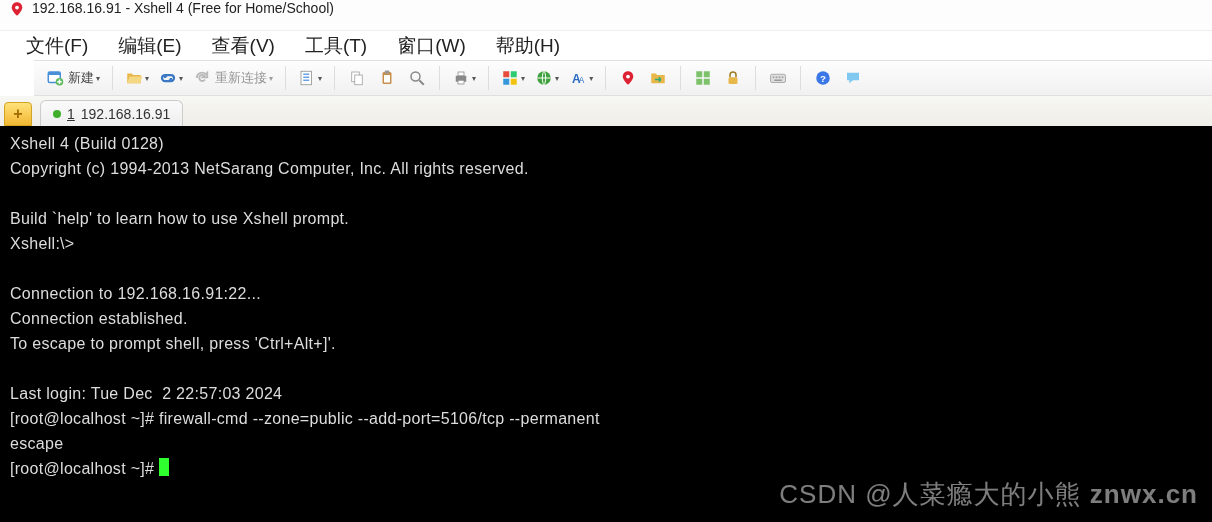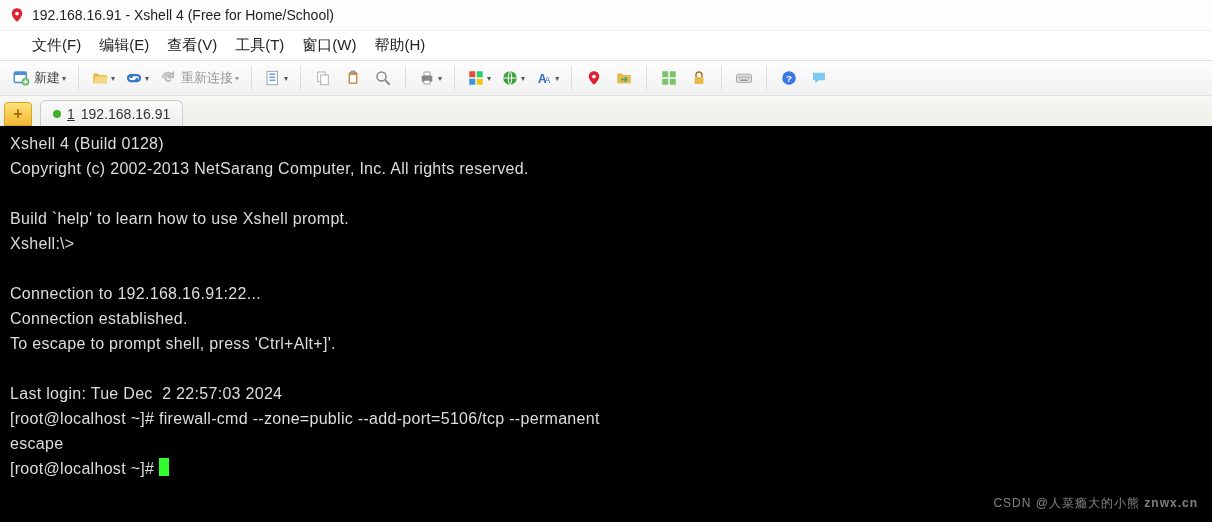--- a/index.html
+++ b/index.html
@@ -1,47 +1,47 @@
 <!DOCTYPE html>
 <html><head>
   <meta charset="utf-8">
   <style>
     * { margin: 0; padding: 0; box-sizing: border-box; font-family: "Microsoft YaHei", "SimSun", Arial, sans-serif; }
     body { width: 1212px; height: 522px; background: #fff; overflow: hidden; position: relative; }
 
     
-    .titlebar { height: 30px; display: flex; align-items: center; padding: 0 8px; font-size: 14px; color: #222; background:#fdfdfd; }
+    .titlebar { height: 30px; display: flex; align-items: flex-start; padding: 0 8px; font-size: 14px; color: #222; background:#fdfdfd; }
     .titlebar .appicon { width:18px; height:18px; margin-right:6px; display:inline-flex; align-items:center; justify-content:center;}
 
     
-    .menubar { height: 30px; display: flex; align-items: center; padding: 0 24px; gap: 2px; font-size: 15px; color: #222; border-top:1px solid #eee;}
+    .menubar { height: 30px; display: flex; align-items: center; padding: 0 18px; gap: 14px; font-size: 19px; color: #222; border-top:1px solid #eee;}
     .menubar .menuitem { padding: 4px 8px; border-radius:3px; }
 
     
-    .toolbar { height: 36px; display:flex; align-items:center; padding:0 8px; border-top:1px solid #e0e0e0; border-bottom:1px solid #e0e0e0; background:linear-gradient(#fdfdfd,#f1f1f1); gap:2px;}
+    .toolbar { height: 36px; display:flex; align-items:center; padding:0 8px; border-top:1px solid #e0e0e0; border-bottom:1px solid #e0e0e0; background:linear-gradient(#fdfdfd,#f1f1f1); gap:2px;margin-left:34px;}
     .tbtn { height:28px; min-width:28px; display:inline-flex; align-items:center; justify-content:center; padding:0 4px; border-radius:3px; position:relative;}
     .tbtn .dd { font-size:8px; color:#555; margin-left:2px;}
     .tsep { width:1px; height:24px; background:#ddd; margin:0 6px; }
     .tbtn span.lbl { font-size:13px; color:#444; margin-left:4px;}
 
     
     .tabstrip { height:30px; display:flex; align-items:flex-end; background:linear-gradient(#f7f7f3,#efeee8); padding:0 4px;}
     .addtab { width:28px; height:24px; background:linear-gradient(#ffe27a,#f2b733); border:1px solid #d2a420; border-radius:4px 4px 0 0; display:flex; align-items:center; justify-content:center; color:#a06a00; font-weight:bold; font-size:16px; margin-right:8px;}
     .tab { height:26px; display:flex; align-items:center; padding:0 12px; font-size:14px; color:#333; background:linear-gradient(#fafafa,#efefef); border:1px solid #ccc; border-bottom:none; border-radius:6px 6px 0 0; margin-right:4px; gap:6px;}
     .tab.active { background:#fff; border-color:#bbb; }
     .tab .dot { width:8px; height:8px; border-radius:50%; background:#3eae2b; }
     .tab .num { text-decoration: underline; }
     .tab .close { color:#777; font-size:12px; margin-left:6px;}
 
     
     .terminal { background:#000; color:#ddd; font-family: "Consolas","Courier New",monospace; font-size:16px; line-height:24px; padding:6px 10px; height: calc(522px - 30px - 30px - 36px - 30px); white-space:pre; overflow:hidden; letter-spacing:0.3px;}
     .cursor { display:inline-block; width:10px; height:18px; background:#2fff2f; vertical-align:-2px;}
 
     
-    .watermark { position:absolute; right:14px; bottom:10px; color:rgba(230,230,230,0.55); font-size:12px; font-family:Arial,"Microsoft YaHei"; letter-spacing:1px; pointer-events:none;}
+    .watermark { position:absolute; right:14px; bottom:10px; color:rgba(230,230,230,0.55); font-size:26px; font-family:Arial,"Microsoft YaHei"; letter-spacing:1px; pointer-events:none;}
     .watermark .brand { font-weight:bold; }
 
     
     .ic { width:18px; height:18px; display:inline-block;}
   </style>
 </head>
 <body>
 
 <div class="titlebar">
   <span class="appicon">
@@ -215,21 +215,21 @@
       <span>+</span>
     </div>
   <div class="tab">
     <span class="dot"></span>
     <span class="num">1</span>
     <span>192.168.16.91</span>
   </div>
 </div>
 
 <div class="terminal"><span>Xshell 4 (Build 0128)</span>
-<span>Copyright (c) 2002-2013 NetSarang Computer, Inc. All rights reserved.</span>
+<span>Copyright (c) 1994-2013 NetSarang Computer, Inc. All rights reserved.</span>
 <span></span>
 <span>Build `help' to learn how to use Xshell prompt.</span>
 <span>Xshell:\&gt;</span>
 <span></span>
 <span>Connection to 192.168.16.91:22...</span>
 <span>Connection established.</span>
 <span>To escape to prompt shell, press 'Ctrl+Alt+]'.</span>
 <span></span>
 <span>Last login: Tue Dec  2 22:57:03 2024</span>
 <span>[root@localhost ~]# firewall-cmd --zone=public --add-port=5106/tcp --permanent</span>

